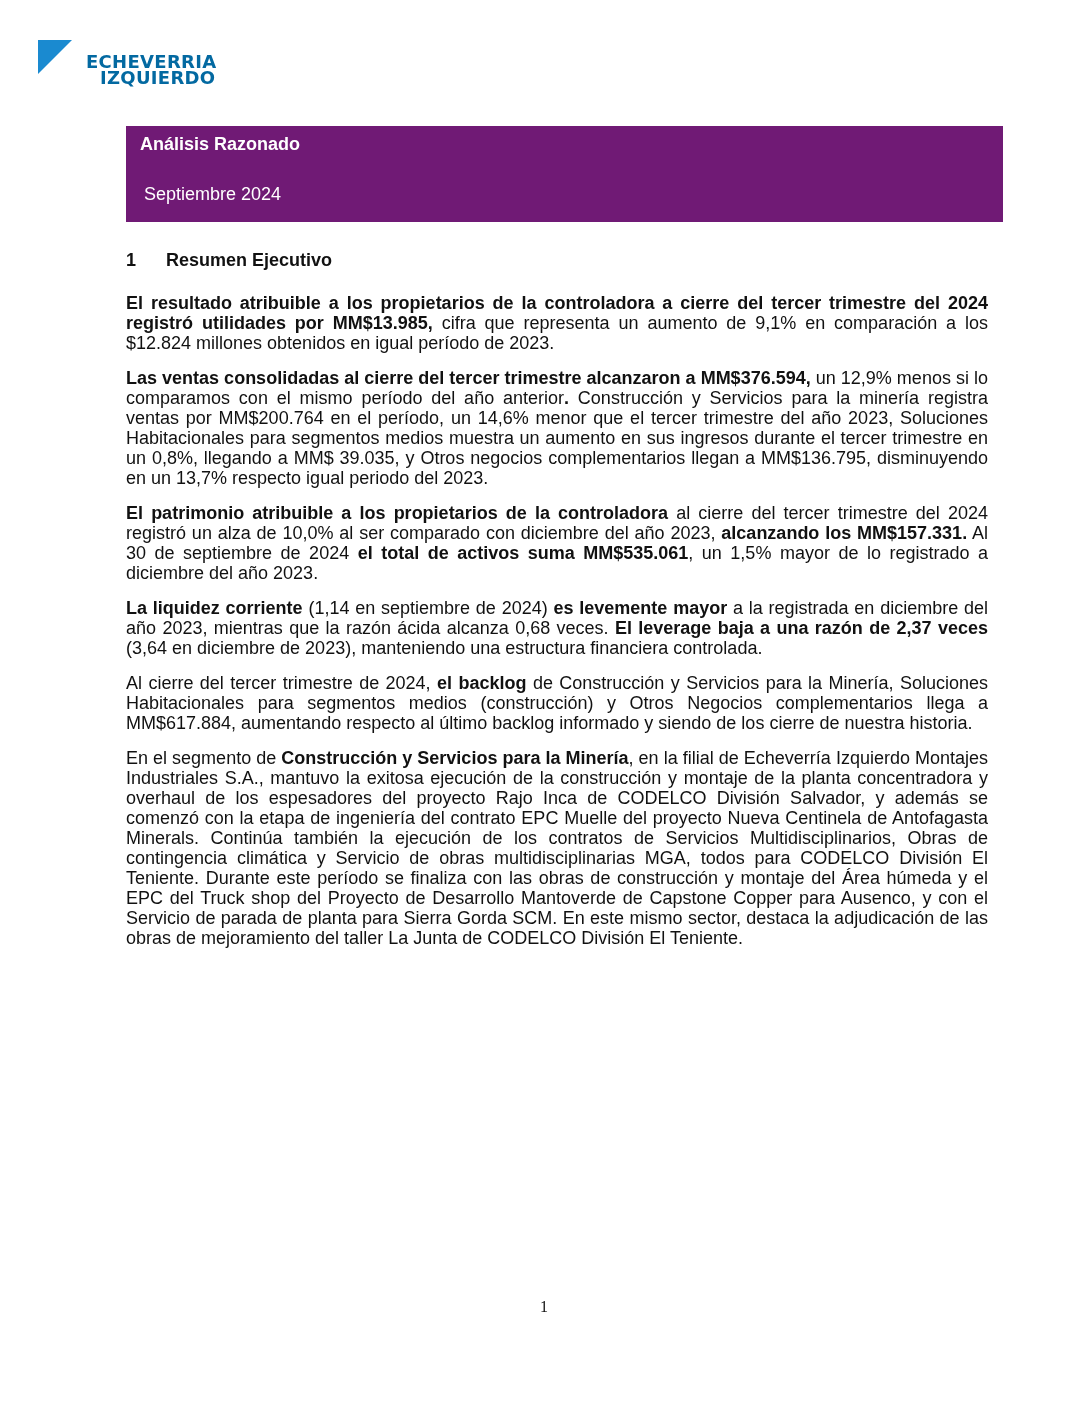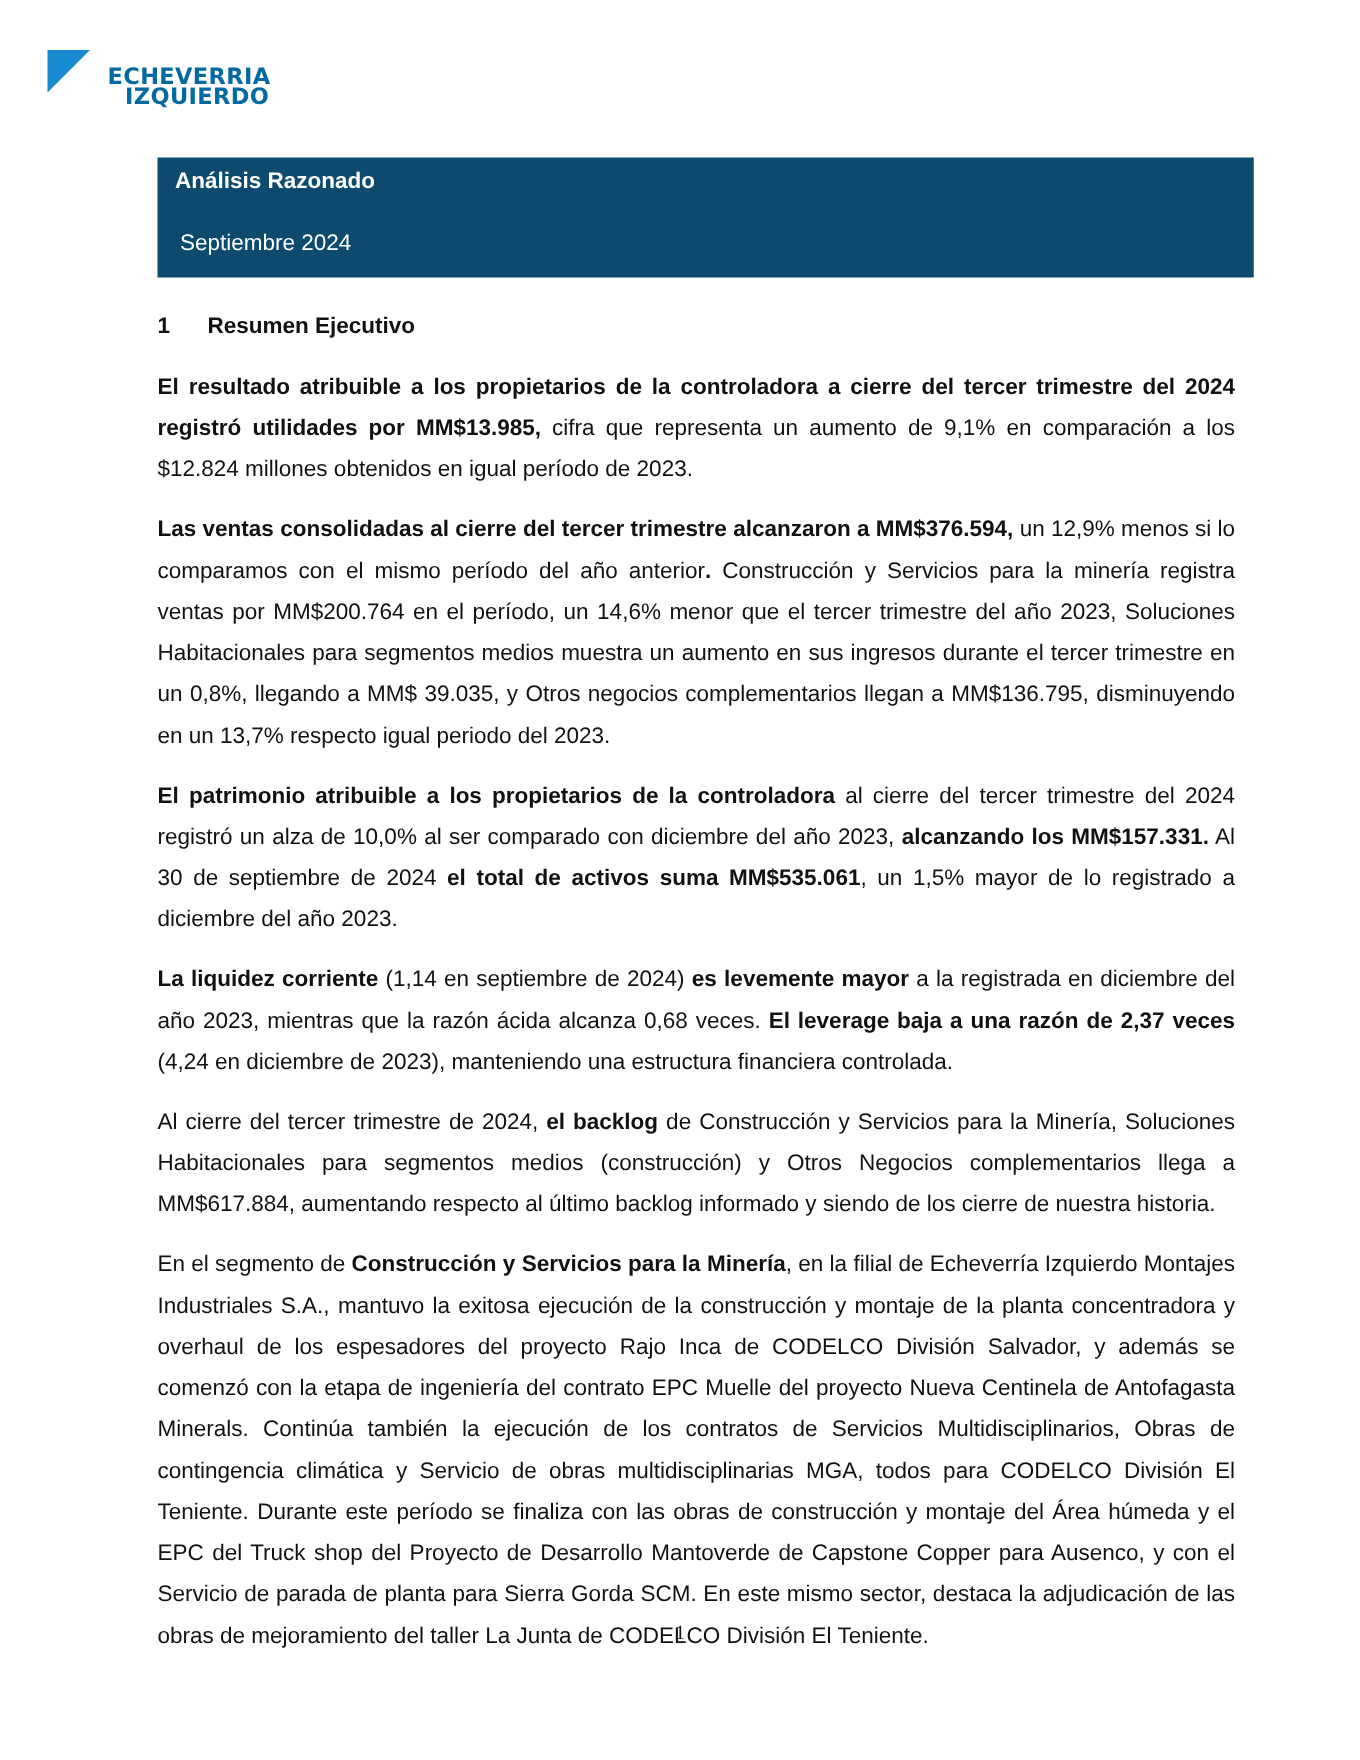--- a/index.html
+++ b/index.html
@@ -2,27 +2,27 @@
 <html><head>
   <meta charset="utf-8">
   <style>
     html, body { margin: 0; padding: 0; background: #ffffff; }
     body { width: 1088px; height: 1408px; position: relative; overflow: hidden; font-family: "Liberation Sans", sans-serif; color: #111; }
     .logo { position: absolute; left: 38px; top: 40px; width: 200px; height: 60px; }
     .logo-tri { position: absolute; left: 0; top: 0; width: 0; height: 0; border-top: 34px solid #1a8ad0; border-right: 34px solid transparent; }
     .logo-tri::after { content: ""; }
     .logo-text { position: absolute; left: 48px; top: 14px; font-family: "DejaVu Sans", sans-serif; font-weight: bold; color: #0369a1; font-size: 18px; line-height: 16px; letter-spacing: 0.3px; }
     .logo-text .l2 { padding-left: 14px; display: block; }
-    .banner { position: absolute; left: 126px; top: 126px; width: 877px; height: 96px; background: #0c4a6e; color: #fff; box-sizing: border-box; }
+    .banner { position: absolute; left: 126px; top: 126px; width: 877px; height: 96px; background: #701a75; color: #fff; box-sizing: border-box; }
     .banner-title { position: absolute; left: 14px; top: 8px; font-weight: bold; font-size: 18px; }
     .banner-sub { position: absolute; left: 18px; top: 58px; font-size: 18px; text-align: right; }
     .content { position: absolute; left: 126px; top: 250px; width: 862px; }
     .section-heading { font-weight: bold; font-size: 18px; margin: 0 0 22px 0; display: flex; }
     .section-heading .num { width: 40px; }
-    p.para { font-size: 18px; line-height: 33px; text-align: justify; margin: 0 0 15px 0; }
+    p.para { font-size: 18px; line-height: 20px; text-align: justify; margin: 0 0 15px 0; }
     p.para b { font-weight: bold; }
     .page-number { position: absolute; left: 0; width: 1088px; top: 1298px; text-align: center; font-family: "Liberation Serif", serif; font-size: 16px; }
   </style>
 </head>
 <body>
 
 <div class="logo">
   <div class="logo-tri"></div>
   <div class="logo-text">
     <span>ECHEVERRIA</span>
@@ -36,18 +36,18 @@
 </div>
 
 <div class="content">
   <div class="section-heading">
     <span class="num">1</span>
     <span>Resumen Ejecutivo</span>
   </div>
   <p class="para"><b>El resultado atribuible a los propietarios de la controladora a cierre del tercer trimestre del 2024 registró utilidades por MM$13.985,</b><span> cifra que representa un aumento de 9,1% en comparación a los $12.824 millones obtenidos en igual período de 2023.</span></p>
   <p class="para"><b>Las ventas consolidadas al cierre del tercer trimestre alcanzaron a MM$376.594,</b><span> un 12,9% menos si lo comparamos con el mismo período del año anterior</span><b>.</b><span> Construcción y Servicios para la minería registra ventas por MM$200.764 en el período, un 14,6% menor que el tercer trimestre del año 2023, Soluciones Habitacionales para segmentos medios muestra un aumento en sus ingresos durante el tercer trimestre en un 0,8%, llegando a MM$ 39.035, y Otros negocios complementarios llegan a MM$136.795, disminuyendo en un 13,7% respecto igual periodo del 2023.</span></p>
   <p class="para"><b>El patrimonio atribuible a los propietarios de la controladora</b><span> al cierre del tercer trimestre del 2024 registró un alza de 10,0% al ser comparado con diciembre del año 2023, </span><b>alcanzando los MM$157.331.</b><span> Al 30 de septiembre de 2024 </span><b>el total de activos suma MM$535.061</b><span>, un 1,5% mayor de lo registrado a diciembre del año 2023.</span></p>
-  <p class="para"><b>La liquidez corriente</b><span> (1,14 en septiembre de 2024) </span><b>es levemente mayor</b><span> a la registrada en diciembre del año 2023, mientras que la razón ácida alcanza 0,68 veces. </span><b>El leverage baja a una razón de 2,37 veces</b><span> (4,24 en diciembre de 2023), manteniendo una estructura financiera controlada.</span></p>
+  <p class="para"><b>La liquidez corriente</b><span> (1,14 en septiembre de 2024) </span><b>es levemente mayor</b><span> a la registrada en diciembre del año 2023, mientras que la razón ácida alcanza 0,68 veces. </span><b>El leverage baja a una razón de 2,37 veces</b><span> (3,64 en diciembre de 2023), manteniendo una estructura financiera controlada.</span></p>
   <p class="para"><span>Al cierre del tercer trimestre de 2024, </span><b>el backlog</b><span> de Construcción y Servicios para la Minería, Soluciones Habitacionales para segmentos medios (construcción) y Otros Negocios complementarios llega a MM$617.884, aumentando respecto al último backlog informado y siendo de los cierre de nuestra historia.</span></p>
   <p class="para"><span>En el segmento de </span><b>Construcción y Servicios para la Minería</b><span>, en la filial de Echeverría Izquierdo Montajes Industriales S.A., mantuvo la exitosa ejecución de la construcción y montaje de la planta concentradora y overhaul de los espesadores del proyecto Rajo Inca de CODELCO División Salvador, y además se comenzó con la etapa de ingeniería del contrato EPC Muelle del proyecto Nueva Centinela de Antofagasta Minerals. Continúa también la ejecución de los contratos de Servicios Multidisciplinarios, Obras de contingencia climática y Servicio de obras multidisciplinarias MGA, todos para CODELCO División El Teniente. Durante este período se finaliza con las obras de construcción y montaje del Área húmeda y el EPC del Truck shop del Proyecto de Desarrollo Mantoverde de Capstone Copper para Ausenco, y con el Servicio de parada de planta para Sierra Gorda SCM. En este mismo sector, destaca la adjudicación de las obras de mejoramiento del taller La Junta de CODELCO División El Teniente.</span></p>
 </div>
 
 <div class="page-number">1</div>
 
 </body></html>

